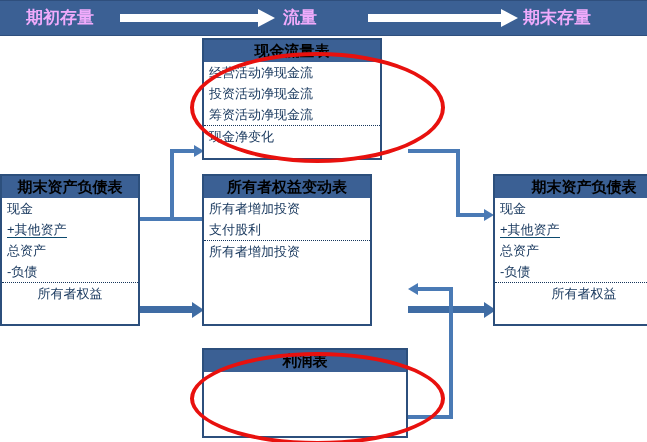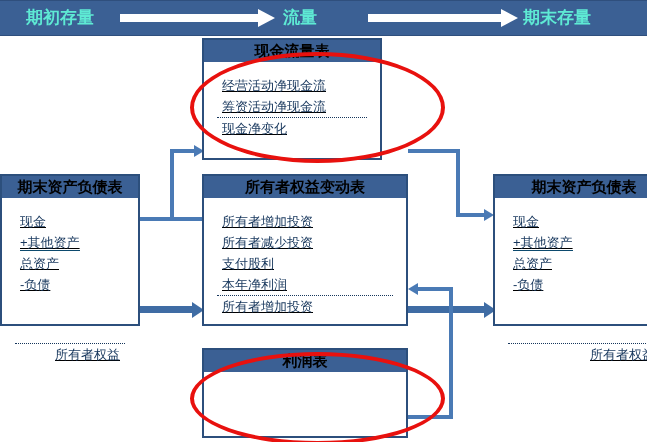--- a/index.html
+++ b/index.html
@@ -14,21 +14,21 @@
 
   
   .banner{
     position:absolute;left:0;top:0;width:647px;height:34px;
     background:#3b6094;
     border-top:1px solid #2f4f7d;border-bottom:1px solid #2f4f7d;
     z-index:2;
   }
   .banner-label{
     position:absolute;top:2px;
-    color:#5eead4;
+    color:#f0abfc;
     font-size:17px;font-weight:bold;
     line-height:30px;
     letter-spacing:0px;
     white-space:nowrap;
   }
   .bl-1{left:26px;}
   .bl-2{left:283px;}
   .bl-3{left:523px;text-align:right;}
 
   
@@ -60,34 +60,33 @@
   .box-head{
     background:#3b6094;
     color:#000000;
     font-size:15px;font-weight:bold;
     text-align:center;
     line-height:22px;height:22px;
     white-space:nowrap;
     overflow:hidden;
   }
   .box-body{
-    padding:13px;
-    text-decoration:underline;
+    padding:0;
   }
   .row{
     color:#16365c;
     font-size:13px;
     line-height:21px;height:21px;
     padding:0 5px;
     white-space:nowrap;
     box-sizing:border-box;
   }
   .row.u{ }
   .row.u span.ul{border-bottom:1px solid #0c4a6e;}
-  .row.right{text-align:right;margin-top:48px;}
+  .row.right{text-align:center;}
   .row.dotted-top{border-top:1px dotted #16365c;}
 
   
   .conn{position:absolute;background:#4a7ab5;z-index:3;}
   .arrowhead{position:absolute;width:0;height:0;z-index:4;}
   .ah-right{
     border-top:6px solid transparent;
     border-bottom:6px solid transparent;
     border-left:10px solid #4a7ab5;
   }
@@ -157,43 +156,42 @@
 
   <div class="conn" style="left:408px;top:415px;width:45px;height:4px;"></div>
   <div class="conn" style="left:449px;top:287px;width:4px;height:132px;"></div>
   <div class="conn" style="left:418px;top:287px;width:35px;height:4px;"></div>
   <div class="arrowhead ah-left" style="left:408px;top:283px;"></div>
 
   <div class="box" style="left:202px;top:38px;width:180px;height:122px;">
     <div class="box-head">现金流量表</div>
     <div class="box-body">
       <div class="row">经营活动净现金流</div>
+      <div class="row">投资活动净现金流</div>
       <div class="row">筹资活动净现金流</div>
       <div class="row dotted-top" style="">现金净变化</div>
     </div>
   </div>
 
   <div class="box" style="left:0px;top:174px;width:140px;height:152px;">
     <div class="box-head">期末资产负债表</div>
     <div class="box-body">
       <div class="row">现金</div>
       <div class="row u"><span class="ul">+其他资产</span></div>
       <div class="row">总资产</div>
       <div class="row">-负债</div>
       <div class="row right dotted-top">所有者权益</div>
     </div>
   </div>
 
-  <div class="box" style="left:202px;top:174px;width:206px;height:152px;">
+  <div class="box" style="left:202px;top:174px;width:170px;height:152px;">
     <div class="box-head">所有者权益变动表</div>
     <div class="box-body">
       <div class="row">所有者增加投资</div>
-      <div class="row">所有者减少投资</div>
       <div class="row">支付股利</div>
-      <div class="row">本年净利润</div>
       <div class="row dotted-top">所有者增加投资</div>
     </div>
   </div>
 
   <div class="box" style="left:493px;top:174px;width:182px;height:152px;">
     <div class="box-head">期末资产负债表</div>
     <div class="box-body">
       <div class="row">现金</div>
       <div class="row u"><span class="ul">+其他资产</span></div>
       <div class="row">总资产</div>

